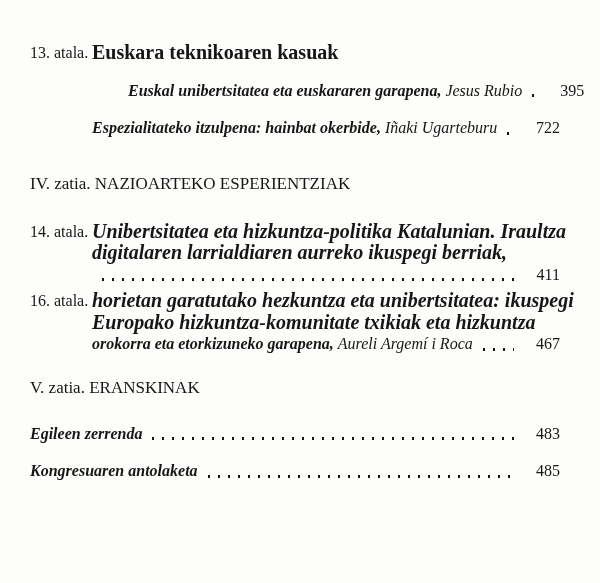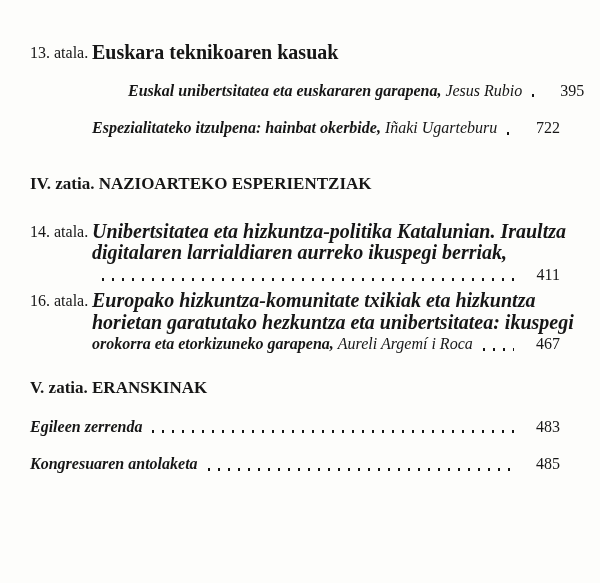--- a/index.html
+++ b/index.html
@@ -15,42 +15,42 @@
     padding: 42px 40px 0 30px;
   }
   .chapter { display: flex; }
   .label-col { flex: 0 0 62px; font-size: 16px; line-height: 21.5px; }
   .body-col { flex: 1 1 auto; min-width: 0; }
   .body-col .tline { line-height: 21.5px; font-size: 20px; white-space: nowrap; }
   .bold { font-weight: 700; }
   .bi { font-weight: 700; font-style: italic; }
   .it { font-style: italic; }
   .part-heading {
-    font-weight: 700; font-size: 17px; line-height: 22px; white-space: nowrap;
+    font-weight: 400; font-size: 17px; line-height: 22px; white-space: nowrap;
   }
   .dotted-line { display: flex; line-height: 21.5px; font-size: 16px; }
   .dotted-line .text { flex: 0 0 auto; white-space: pre; min-width: 0; }
   .leader {
     flex: 1 1 auto; min-width: 10px; height: 18px;
     align-self: flex-end; margin: 0 2px 0 6px;
     background-image: radial-gradient(circle, var(--ink) 1.15px, rgba(0,0,0,0) 1.5px);
     background-size: 10px 5px;
     background-repeat: repeat-x;
     background-position: left bottom 3px;
   }
   .pg { flex: 0 0 44px; text-align: right; font-size: 16px; padding-left: 10px; }
   
   .m12 { margin-top: 16px; gap: 36px; }
   .m8  { margin-top: 16px; }
   .m34 { margin-top: 34px; }
   .m26 { margin-top: 26px; }
   .m10 { margin-top: 10px; }
   .m5  { margin-top: 5px; }
   .m22 { margin-top: 22px; }
-  .m24 { margin-top: 17px; }
+  .m24 { margin-top: 24px; }
 </style>
 </head>
 <body>
 
 <main class="page">
 
   <section>
     <div class="chapter">
       <div class="label-col">13. atala.</div>
       <div class="body-col">
@@ -92,22 +92,22 @@
         <span class="leader"></span>
         <span class="pg">411</span>
       </div>
     </div>
   </section>
 
 
   <section class="chapter m5">
     <div class="label-col">16. atala.</div>
     <div class="body-col">
+      <div class="tline bi">horietan garatutako hezkuntza eta unibertsitatea: ikuspegi</div>
       <div class="tline bi">Europako hizkuntza-komunitate txikiak eta hizkuntza</div>
-      <div class="tline bi">horietan garatutako hezkuntza eta unibertsitatea: ikuspegi</div>
       <div class="dotted-line">
         <span class="text"><span class="bi">orokorra eta etorkizuneko garapena, </span><span class="it">Aureli Argemí i Roca</span></span>
         <span class="leader"></span>
         <span class="pg">467</span>
       </div>
     </div>
   </section>
 
   <h2 class="part-heading m22">V. zatia. ERANSKINAK</h2>
 

